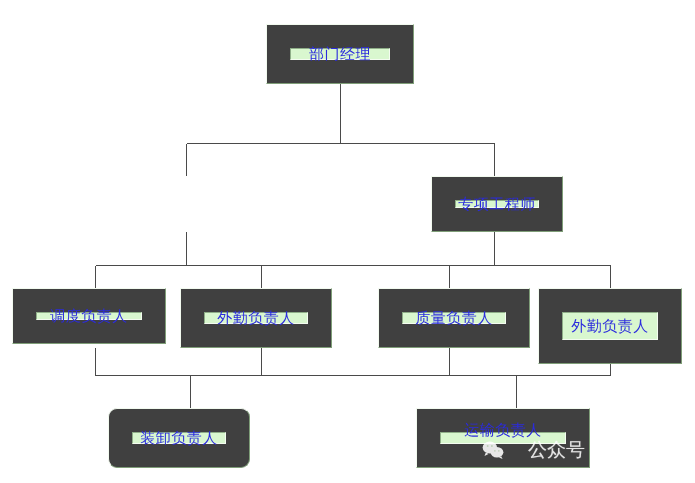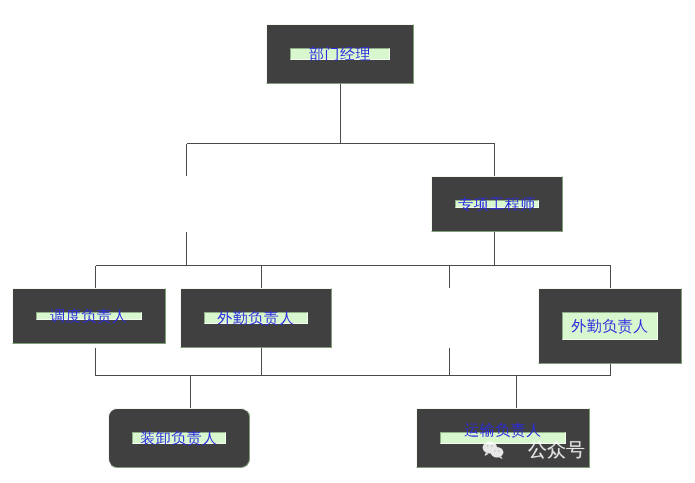--- a/index.html
+++ b/index.html
@@ -155,20 +155,25 @@
       <span class="node-label">调度负责人</span>
     </div>
   </div>
 
   <div class="node" style="left:180px; top:288px; width:152px; height:60px;">
     <div class="node-inner">
       <span class="node-label">外勤负责人</span>
     </div>
   </div>
 
+  <div class="node" style="left:378px; top:288px; width:152px; height:60px;">
+    <div class="node-inner">
+      <span class="node-label">质量负责人</span>
+    </div>
+  </div>
 
   <div class="node" style="left:538px; top:288px; width:144px; height:76px;">
     <div class="node-inner">
       <span class="node-label">外勤负责人</span>
     </div>
   </div>
 
   <div class="node" style="left:108px; top:408px; width:142px; height:60px;border-radius:9px;">
     <div class="node-inner">
       <span class="node-label">装卸负责人</span>

